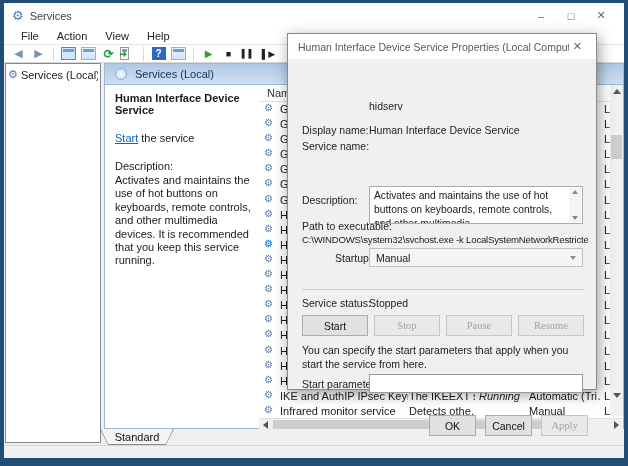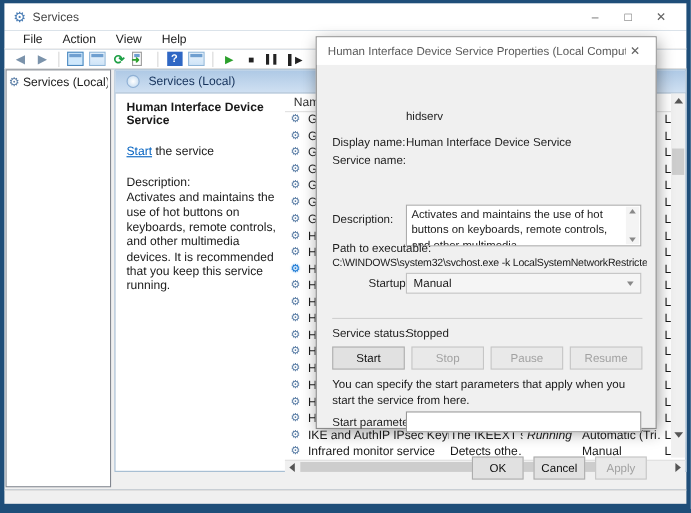--- a/index.html
+++ b/index.html
@@ -103,21 +103,21 @@
   .f-label { position:absolute; left:14px; color:#222; }
   .f-value { position:absolute; left:81px; color:#222; }
   .desc-box { position:absolute; left:81px; top:104px; width:214px; height:38px; background:#fff; border:1px solid #acacac; padding:2px 16px 2px 4px; line-height:1.35; font-size:10.3px; overflow:hidden; }
   .desc-scroll { position:absolute; right:1px; top:1px; bottom:1px; width:12px; background:#f4f4f4; display:flex; flex-direction:column; justify-content:space-between; align-items:center; padding:2px 0; }
   .mini-tri-up { width:0;height:0;border-left:3px solid transparent;border-right:3px solid transparent;border-bottom:4px solid #888; }
   .mini-tri-down { width:0;height:0;border-left:3px solid transparent;border-right:3px solid transparent;border-top:4px solid #888; }
   .path-value { position:absolute; left:14px; top:152px; width:286px; font-size:9.6px; letter-spacing:-0.2px; white-space:nowrap; overflow:hidden; }
   .dropdown { position:absolute; left:81px; top:166px; width:214px; height:19px; background:#f5f5f5; border:1px solid #c2c2c2; display:flex; align-items:center; padding:0 6px; justify-content:space-between; }
   .separator { position:absolute; left:14px; top:207px; width:282px; height:1px; background:#d0d0d0; }
   .btn { display:flex; align-items:center; justify-content:center; background:#e1e1e1; border:1px solid #adadad; color:#111; font-size:10.5px; }
-  .btn.disabled { background:#e9e9e9; border-color:#c6c6c6; color:#a2a2a2; }
+  .btn.disabled { background:#e9e9e9; border-color:#c6c6c6; color:#a2a2a2;font-family:Liberation Serif, serif; }
   .svc-btns { position:absolute; left:14px; top:233px; width:282px; height:21px; display:flex; justify-content:space-between; }
   .svc-btns .btn { width:66px; }
   .hint { position:absolute; left:14px; top:262px; width:284px; line-height:1.3; }
   .param-input { position:absolute; left:81px; top:292px; width:214px; height:19px; background:#fff; border:1px solid #999; font-size:10.5px; padding:0 4px; font-family:"Liberation Sans", sans-serif; }
   .footer-btns { position:absolute; left:141px; top:333px; display:flex; gap:9px; }
   .footer-btns .btn { width:47px; height:21px; }
 </style>
 </head>
 <body>
 
@@ -381,20 +381,25 @@
           <span class="tri-left"></span>
         </span>
       <span class="hs-thumb"></span>
       <span class="hs-right">
           <span class="tri-right"></span>
         </span>
     </div>
   </div>
 
   <div class="view-tabs abs">
+    <div class="vtab inactive">
+      <span class="shape"></span>
+        <span class="shape-in"></span>
+      <span class="lbl">Standard</span>
+    </div>
   </div>
 
   <div class="statusbar abs"></div>
 
   <div class="dialog abs">
     <div class="dlg-titlebar">
       <span class="dlg-title">Human Interface Device Service Properties (Local Computer)</span>
       <span class="dlg-close">✕</span>
     </div>
 

